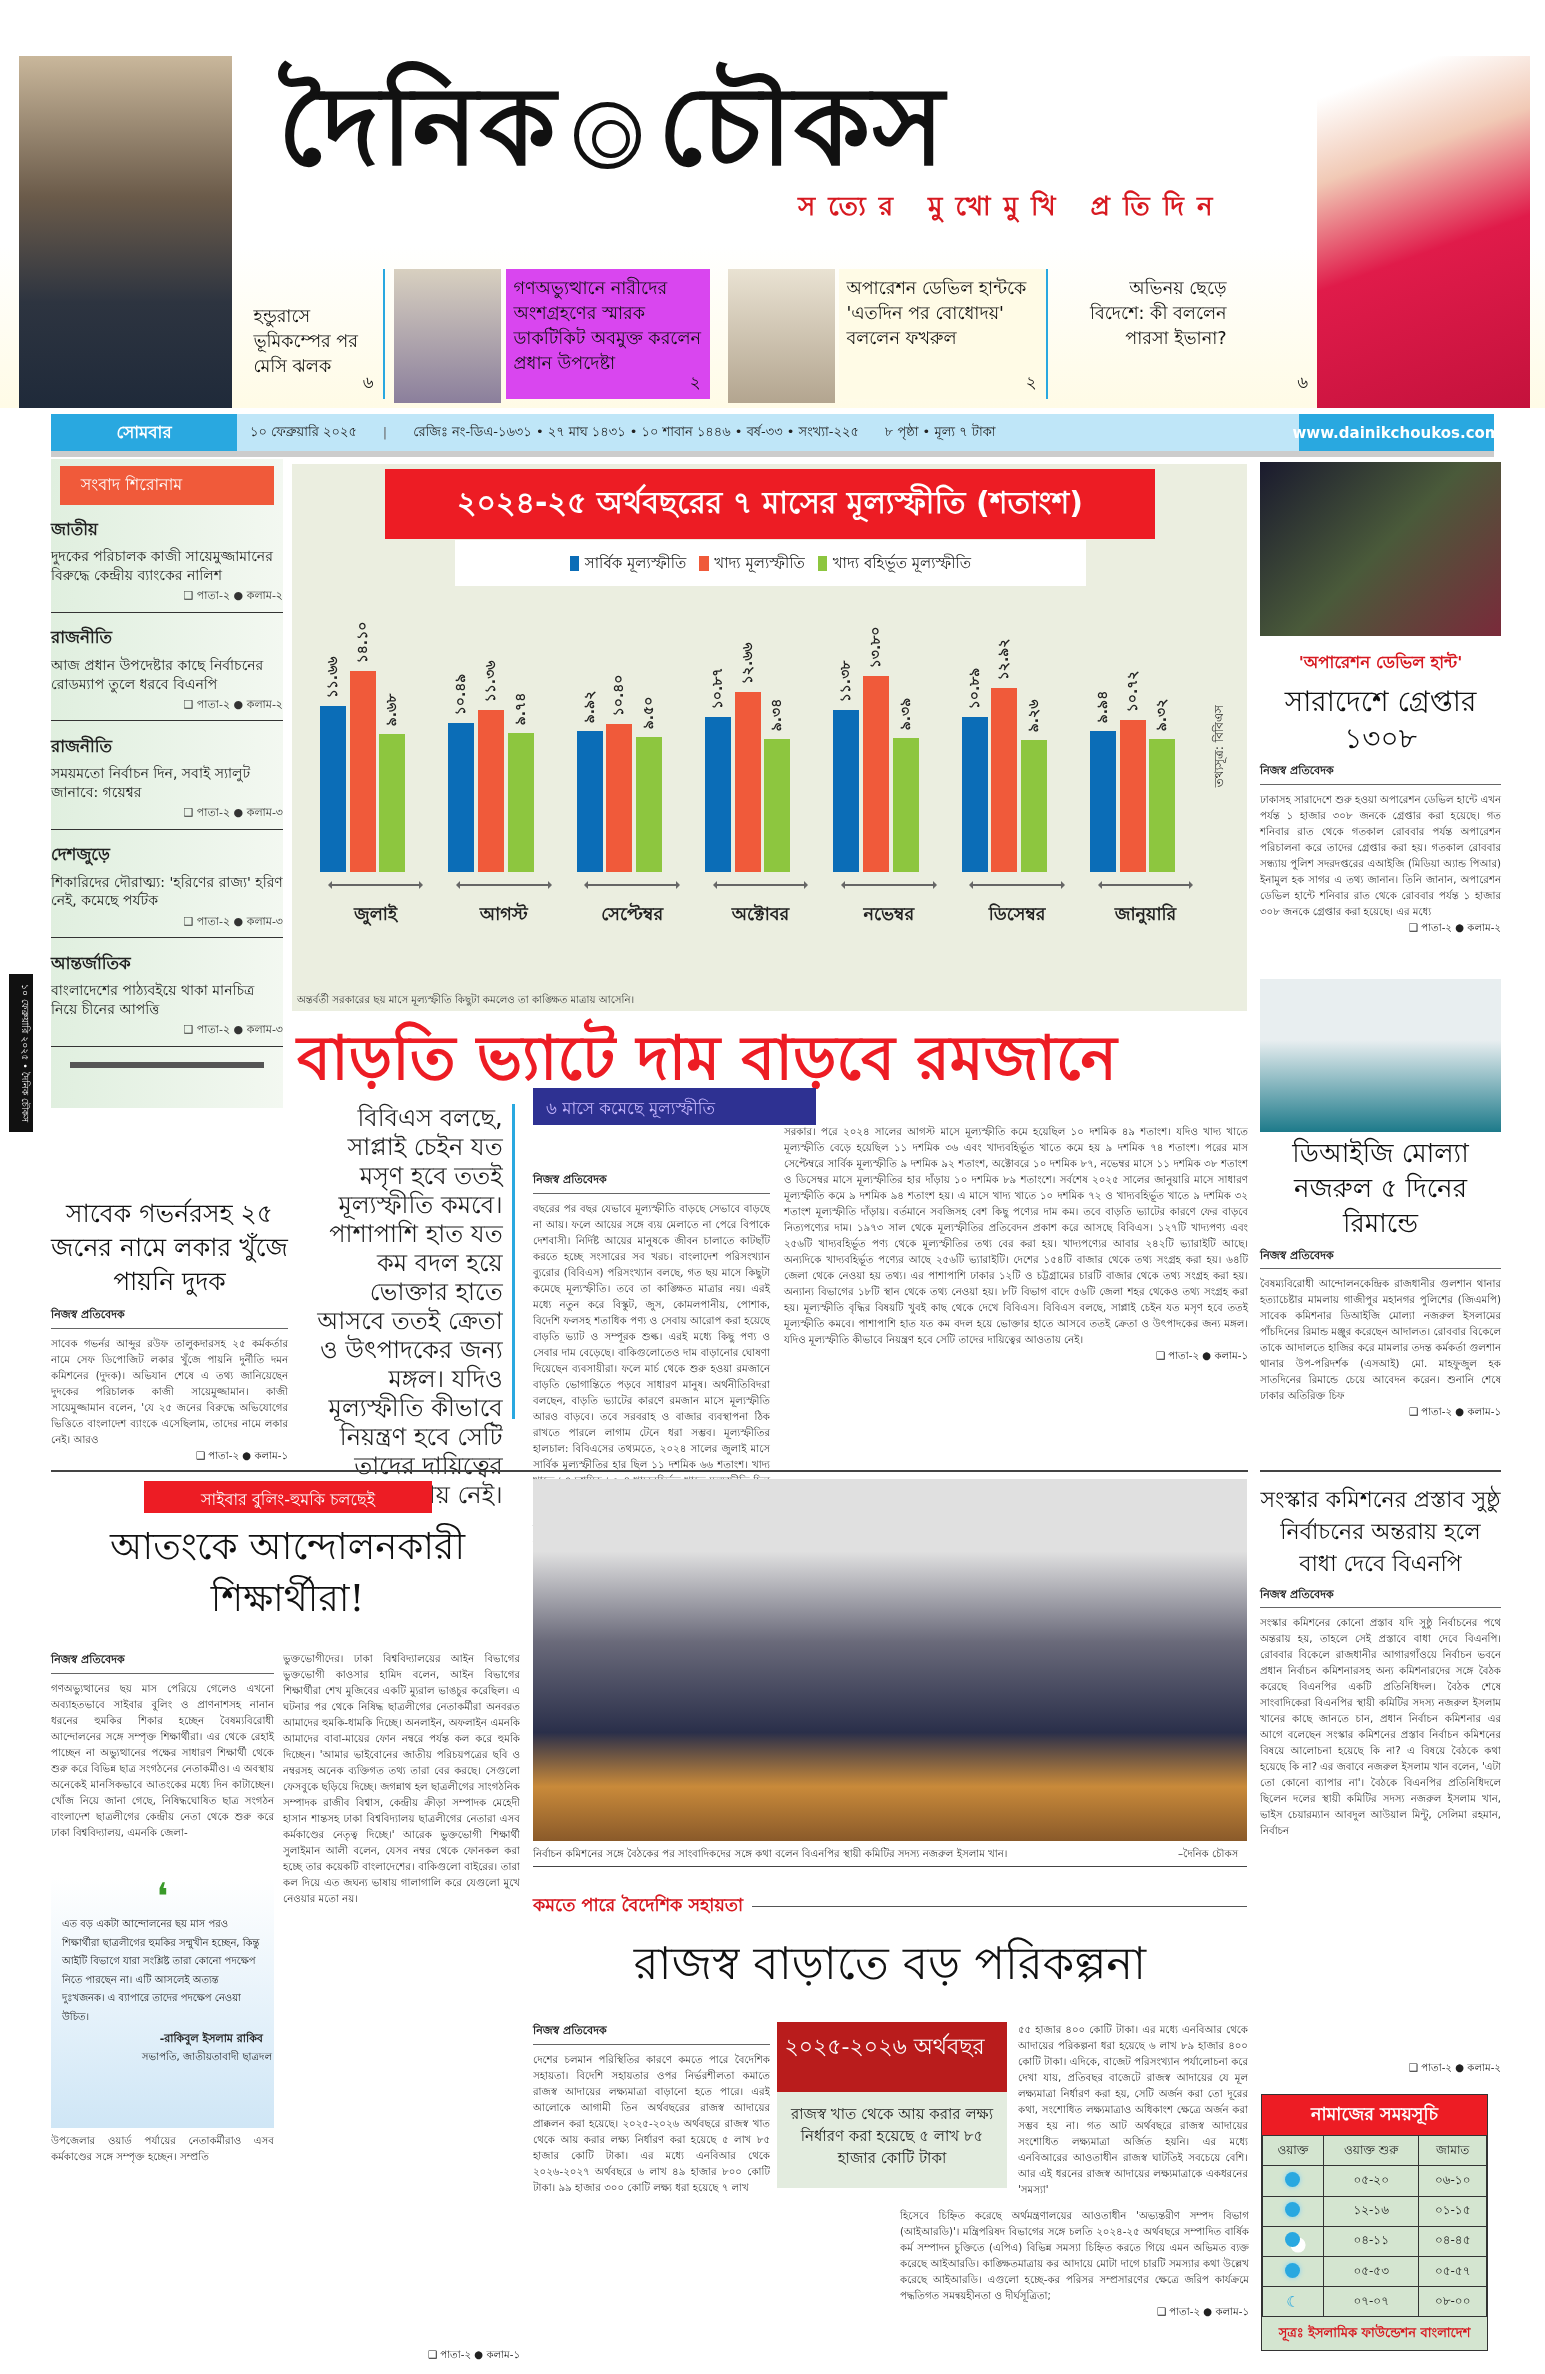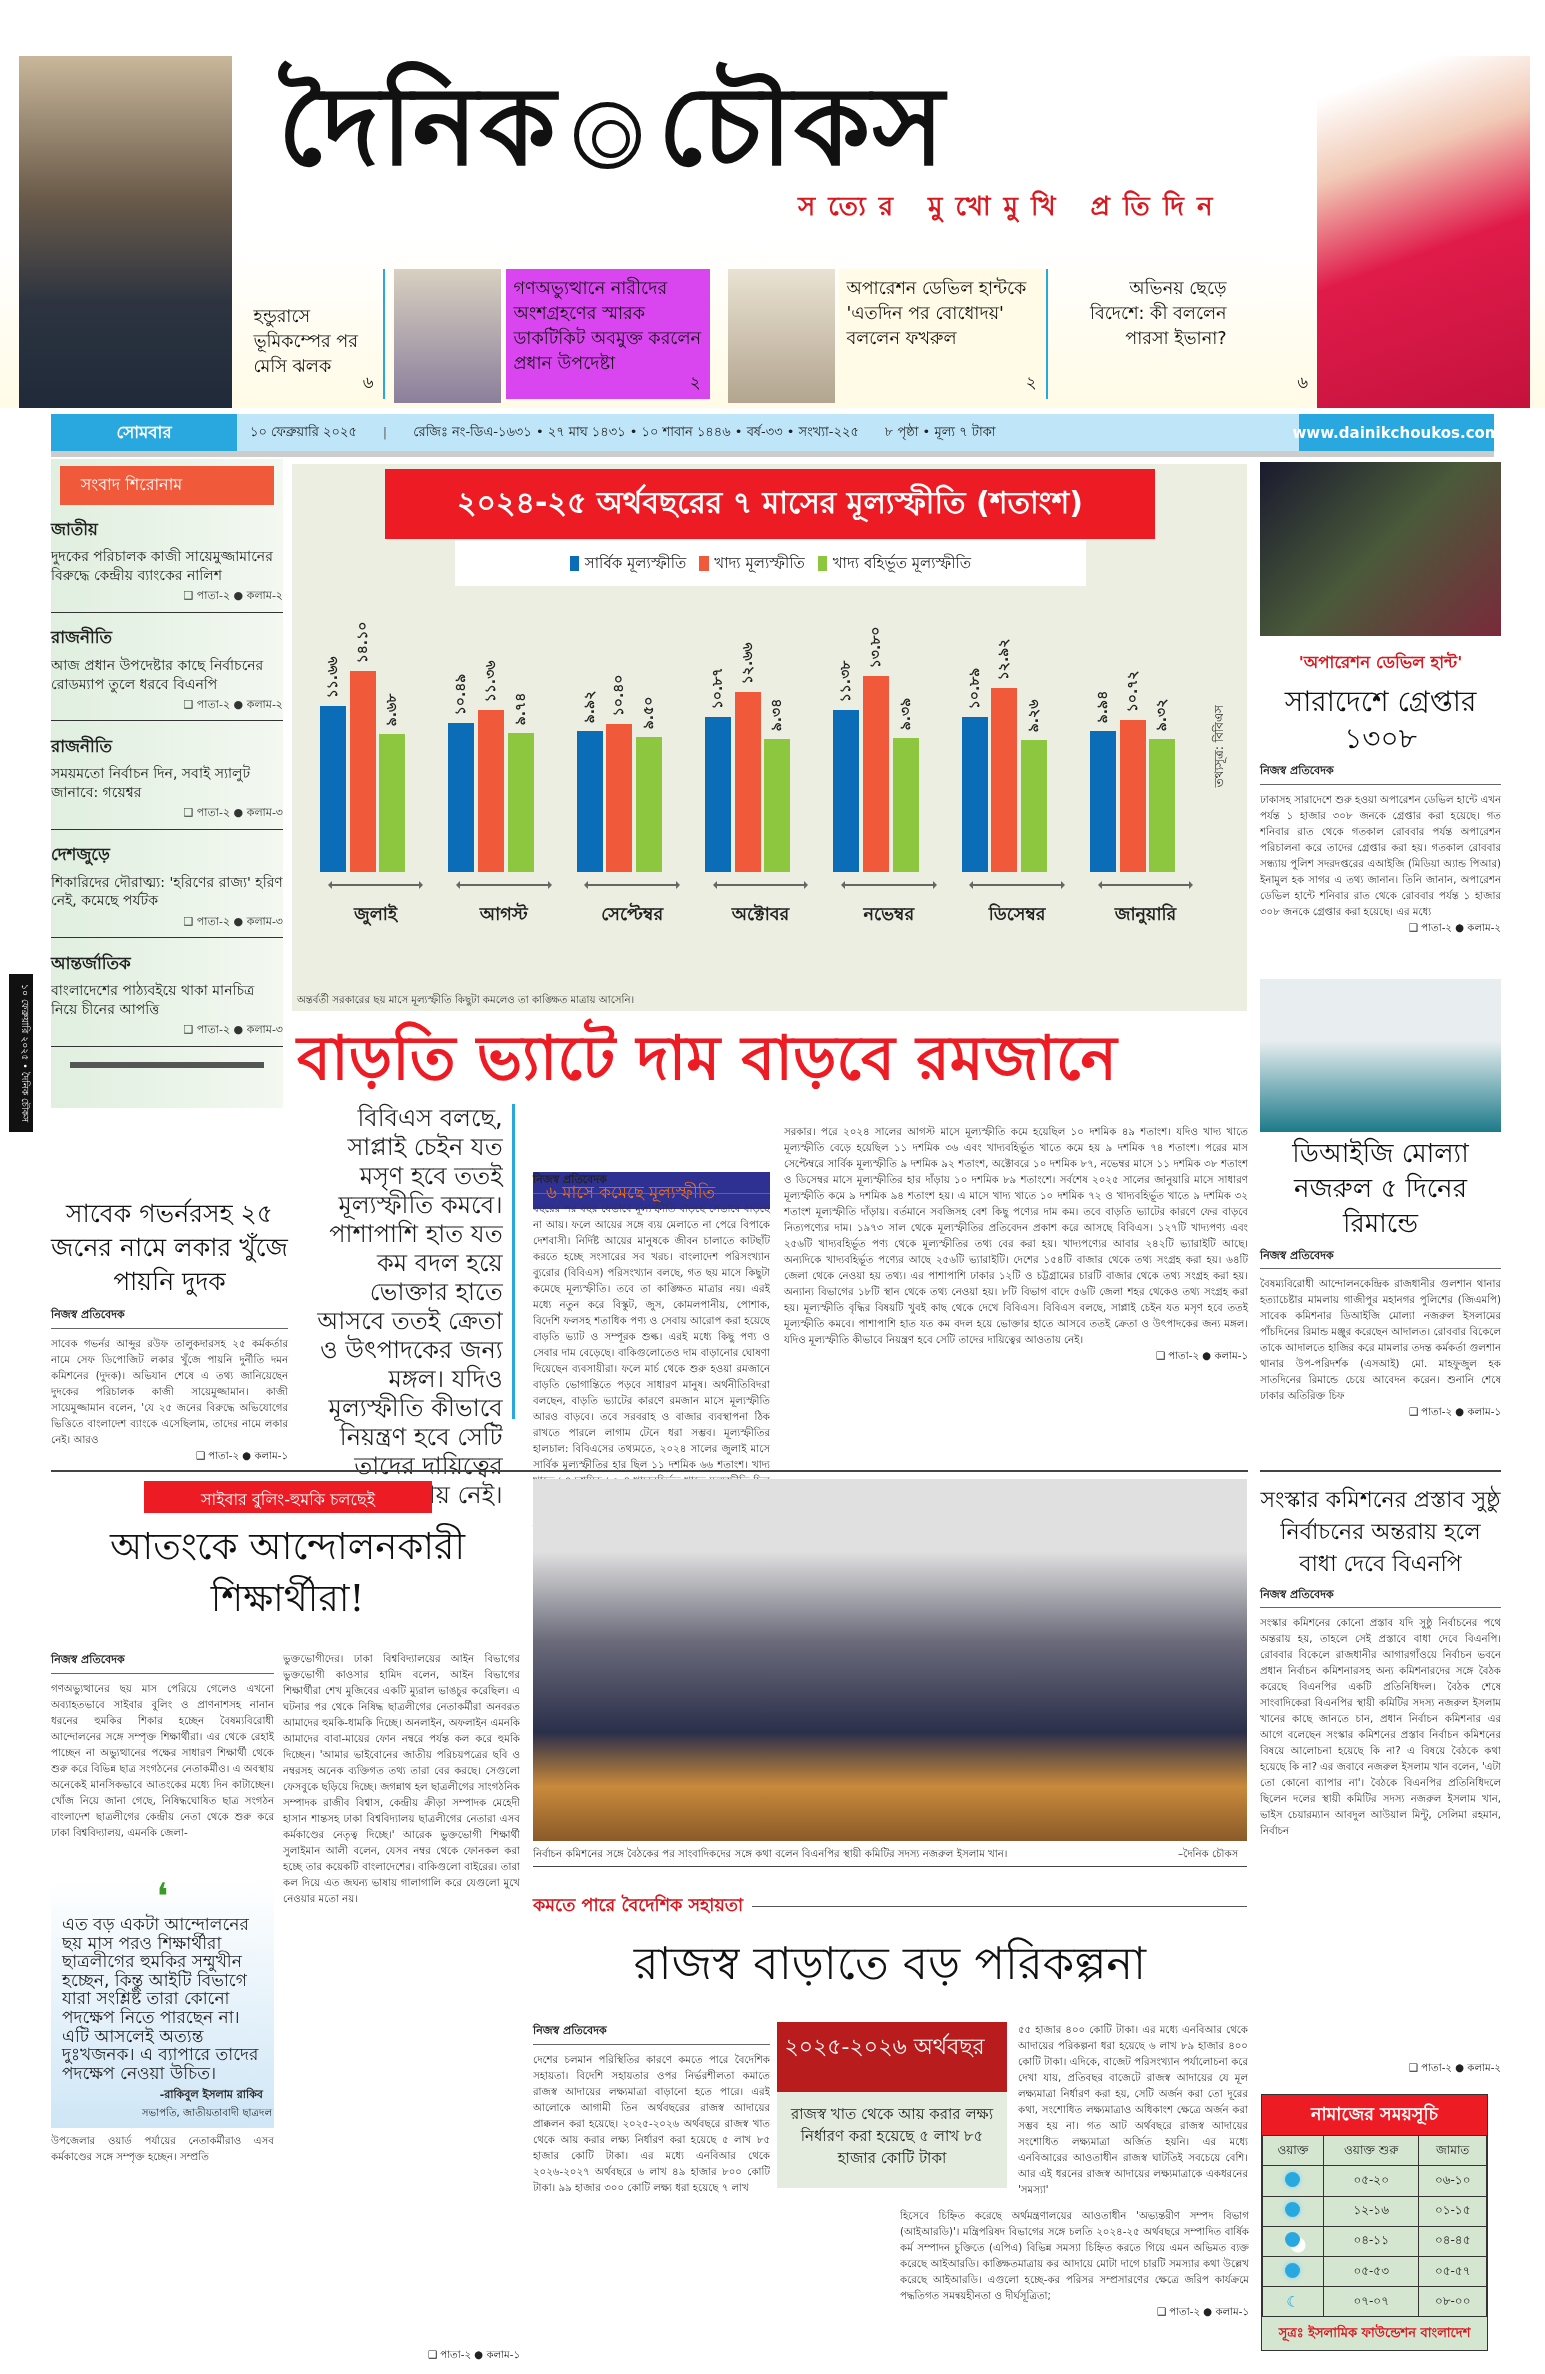--- a/index.html
+++ b/index.html
@@ -36,21 +36,21 @@
 .months{left:320px;top:877px;width:881px;display:flex;justify-content:space-between}
 .month{width:111px;text-align:center;font-size:17.6px;font-weight:bold}
 .month .arr{display:block;height:1.9px;background:#666;margin:7.4px 9.3px 15px;position:relative}
 .month .arr:before,.month .arr:after{content:"";position:absolute;top:-3.7px;border:4.6px solid transparent}
 .month .arr:before{left:-5.6px;border-right-color:#666}
 .month .arr:after{right:-5.6px;border-left-color:#666}
 .source{left:1209px;top:705px;writing-mode:vertical-rl;transform:rotate(180deg);font-size:12px}
 .caption{font-size:10.2px;color:#333}
 .lead{left:297px;top:1011px;width:955px;text-align:left;font-family:"DejaVu Serif",serif;font-size:61px;font-weight:bold;color:#ed1c24}
 .pull{left:306px;top:1104px;width:209px;font-size:24px;line-height:29px;text-align:right;border-right:3.7px solid #29a8e0;padding-right:9.3px;height:315px}
-.bluehead{left:533px;top:1172px;width:237px;height:37px;background:#2e3192;color:#f97316;font-size:16.7px;padding:7.4px 13px}
+.bluehead{left:533px;top:1088px;width:283px;height:37px;background:#2e3192;color:#c4b5fd;font-size:16.7px;padding:7.4px 13px}
 .byline{font-size:11px;font-weight:bold;border-bottom:1.4px solid #666;padding-bottom:2.8px;margin-bottom:7px}
 .body{font-size:10.2px;line-height:16px;text-align:justify;color:#333}
 .ref{font-size:10.2px;text-align:right}
 .rule{height:1.9px;background:#444}
 .rightcol{left:1260px;width:241px}
 .photo{background:#555}
 .red-kicker{font-size:16.7px;color:#d71920;text-align:center;font-weight:bold}
 .bighead{font-family:"DejaVu Serif",serif;text-align:center;color:#111}
 .prayer{left:1261px;top:2094px;width:227px;border:0.9px solid #333;background:#d4e5d0;font-size:12px}
 .prayer .ph{background:#ed1c24;color:#fff;text-align:center;font-size:17.6px;padding:5.6px;font-weight:bold}
@@ -281,21 +281,21 @@
 </div>
 
 <div class="abs" style="left:144px;top:1481px;width:288px;height:32px;background:#ed1c24;color:#fff;font-size:16px;text-align:center;padding-top:5.6px">সাইবার বুলিং-হুমকি চলছেই</div>
 <div class="abs bighead" style="left:51px;top:1521px;width:473px;font-size:37px;line-height:52px">আতংকে আন্দোলনকারী শিক্ষার্থীরা!</div>
 <div class="abs" style="left:51px;top:1651px;width:223px">
   <div class="byline">নিজস্ব প্রতিবেদক</div>
   <div class="body">গণঅভ্যুত্থানের ছয় মাস পেরিয়ে গেলেও এখনো অব্যাহতভাবে সাইবার বুলিং ও প্রাণনাশসহ নানান ধরনের হুমকির শিকার হচ্ছেন বৈষম্যবিরোধী আন্দোলনের সঙ্গে সম্পৃক্ত শিক্ষার্থীরা। এর থেকে রেহাই পাচ্ছেন না অভ্যুত্থানের পক্ষের সাধারণ শিক্ষার্থী থেকে শুরু করে বিভিন্ন ছাত্র সংগঠনের নেতাকর্মীও। এ অবস্থায় অনেকেই মানসিকভাবে আতংকের মধ্যে দিন কাটাচ্ছেন। খোঁজ নিয়ে জানা গেছে, নিষিদ্ধঘোষিত ছাত্র সংগঠন বাংলাদেশ ছাত্রলীগের কেন্দ্রীয় নেতা থেকে শুরু করে ঢাকা বিশ্ববিদ্যালয়, এমনকি জেলা-</div>
 </div>
 <div class="abs quotebox">
   <div style="color:#3a9a2a;font-size:37px;text-align:center;line-height:37px">❛</div>
-  <div style="font-size:17px;line-height:18.6px;padding:0 11px">এত বড় একটা আন্দোলনের ছয় মাস পরও শিক্ষার্থীরা ছাত্রলীগের হুমকির সম্মুখীন হচ্ছেন, কিন্তু আইটি বিভাগে যারা সংশ্লিষ্ট তারা কোনো পদক্ষেপ নিতে পারছেন না। এটি আসলেই অত্যন্ত দুঃখজনক। এ ব্যাপারে তাদের পদক্ষেপ নেওয়া উচিত।</div>
+  <div style="font-size:10px;line-height:18.6px;padding:0 11px">এত বড় একটা আন্দোলনের ছয় মাস পরও শিক্ষার্থীরা ছাত্রলীগের হুমকির সম্মুখীন হচ্ছেন, কিন্তু আইটি বিভাগে যারা সংশ্লিষ্ট তারা কোনো পদক্ষেপ নিতে পারছেন না। এটি আসলেই অত্যন্ত দুঃখজনক। এ ব্যাপারে তাদের পদক্ষেপ নেওয়া উচিত।</div>
   <div style="text-align:right;font-size:11px;font-weight:bold;padding:3.7px 11px 0">-রাকিবুল ইসলাম রাকিব</div>
   <div style="text-align:right;font-size:10.2px;padding:0 2px">সভাপতি, জাতীয়তাবাদী ছাত্রদল</div>
 </div>
 <div class="abs" style="left:51px;top:2133px;width:223px;height:232px;overflow:hidden">
   <div class="body">উপজেলার ওয়ার্ড পর্যায়ের নেতাকর্মীরাও এসব কর্মকাণ্ডের সঙ্গে সম্পৃক্ত হচ্ছেন। সম্প্রতি</div>
 </div>
 <div class="abs" style="left:283px;top:1651px;width:237px;height:705px;overflow:hidden">
   <div class="body">ভুক্তভোগীদের। ঢাকা বিশ্ববিদ্যালয়ের আইন বিভাগের ভুক্তভোগী কাওসার হামিদ বলেন, আইন বিভাগের শিক্ষার্থীরা শেখ মুজিবের একটি ম্যুরাল ভাঙচুর করেছিল। এ ঘটনার পর থেকে নিষিদ্ধ ছাত্রলীগের নেতাকর্মীরা অনবরত আমাদের হুমকি-ধামকি দিচ্ছে। অনলাইন, অফলাইন এমনকি আমাদের বাবা-মায়ের ফোন নম্বরে পর্যন্ত কল করে হুমকি দিচ্ছেন। 'আমার ভাইবোনের জাতীয় পরিচয়পত্রের ছবি ও নম্বরসহ অনেক ব্যক্তিগত তথ্য তারা বের করছে। সেগুলো ফেসবুকে ছড়িয়ে দিচ্ছে। জগন্নাথ হল ছাত্রলীগের সাংগঠনিক সম্পাদক রাজীব বিশ্বাস, কেন্দ্রীয় ক্রীড়া সম্পাদক মেহেদী হাসান শান্তসহ ঢাকা বিশ্ববিদ্যালয় ছাত্রলীগের নেতারা এসব কর্মকাণ্ডের নেতৃত্ব দিচ্ছে।' আরেক ভুক্তভোগী শিক্ষার্থী সুলাইমান আলী বলেন, যেসব নম্বর থেকে ফোনকল করা হচ্ছে তার কয়েকটি বাংলাদেশের। বাকিগুলো বাইরের। তারা কল দিয়ে এত জঘন্য ভাষায় গালাগালি করে যেগুলো মুখে নেওয়ার মতো নয়।</div>
 </div>
 <div class="abs" style="left:283px;top:2347px;width:237px">

